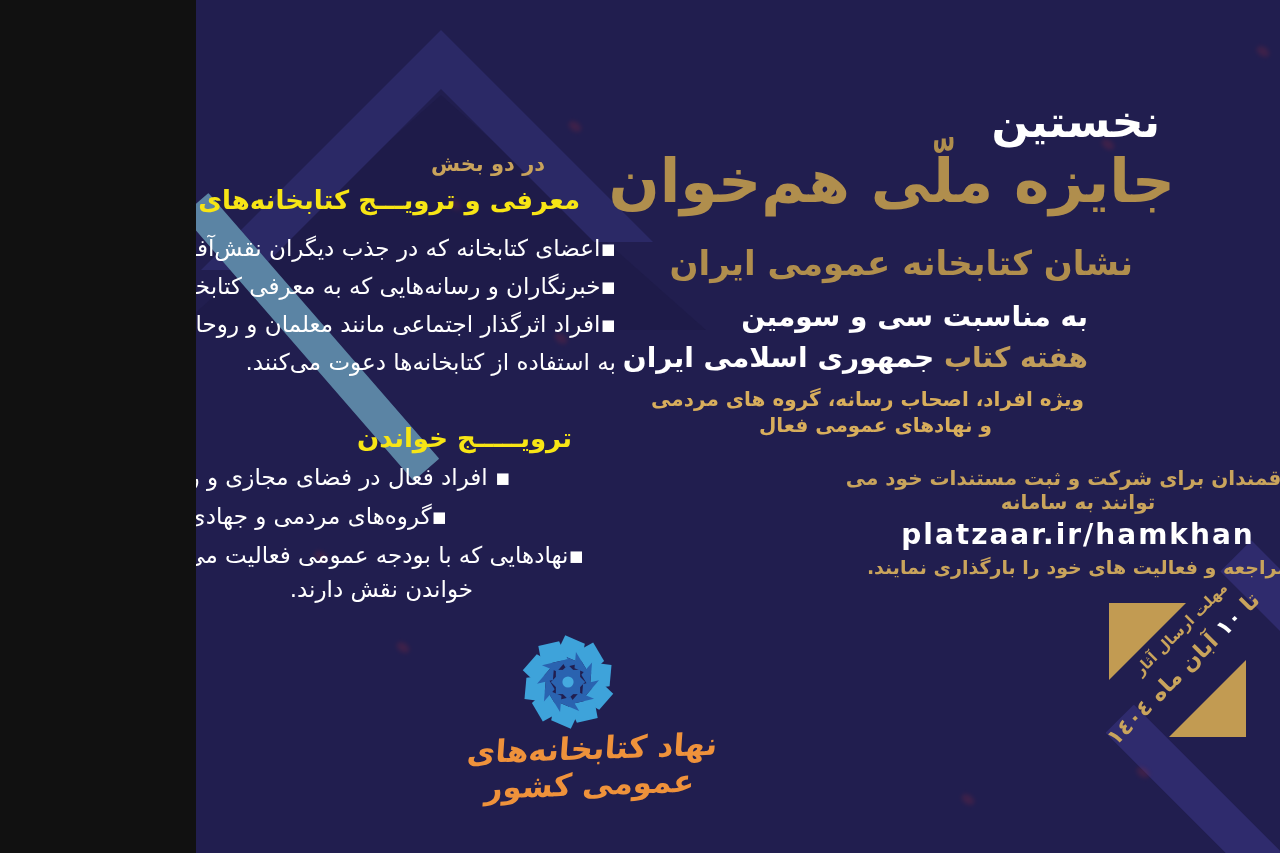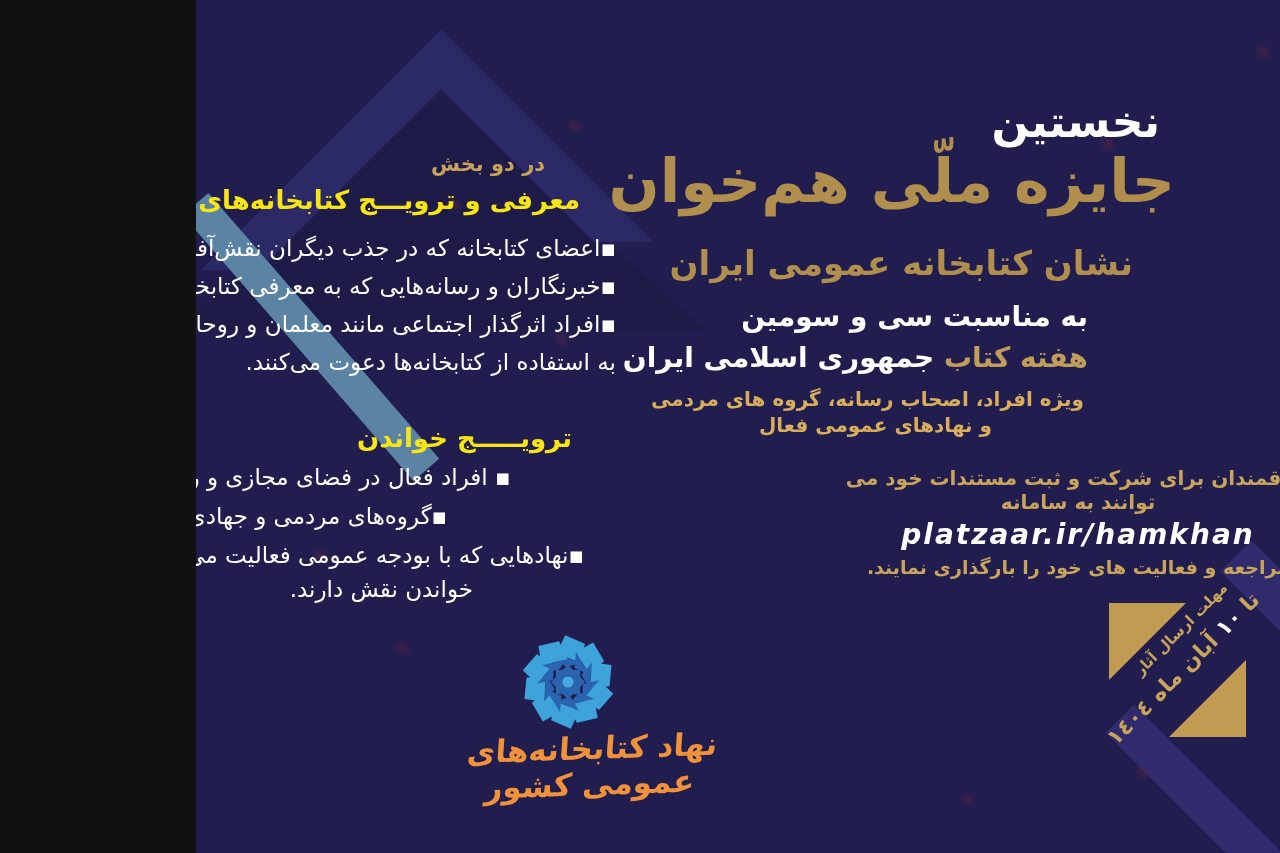--- a/index.html
+++ b/index.html
@@ -34,21 +34,21 @@
   
   .kicker-first{right:120px;top:96px;font-size:44px;font-weight:bold;color:#FFFFFF;}
   .award-title{right:105px;top:146px;font-size:60px;font-weight:bold;color:#B08E4D;letter-spacing:-1px;}
   .award-subtitle{right:147px;top:243px;font-size:34px;font-weight:bold;color:#B08E4D;}
   .occasion{right:192px;top:296px;text-align:right;font-size:28px;font-weight:bold;color:#FFFFFF;line-height:41px;}
   .occasion .gold{color:#C19D5A;}
   .audience-1{right:196px;top:387px;font-size:20px;font-weight:bold;color:#D8AE5C;}
   .audience-2{right:288px;top:413px;font-size:20px;font-weight:bold;color:#D8AE5C;}
   .cta{left:624px;top:466px;width:516px;text-align:center;}
   .cta-intro{font-size:20px;color:#C9A45C;font-weight:600;}
-  .cta-url{display:inline-block;direction:ltr;font-size:28px;font-weight:bold;color:#FFFFFF;letter-spacing:2px;margin-top:4px;font-style:italic;}
+  .cta-url{display:inline-block;direction:ltr;font-size:28px;font-weight:bold;color:#FFFFFF;letter-spacing:2px;margin-top:4px;}
   .cta-outro{font-size:19px;color:#C9A45C;font-weight:600;margin-top:5px;}
 
   
   .sec-kicker{right:735px;top:152px;font-size:21px;font-weight:bold;color:#C9A35B;}
   .sec-title-1{right:700px;top:185px;font-size:26px;font-weight:bold;color:#F7E515;margin-left:28px;}
   .sec-body-1{right:664px;top:229px;text-align:right;font-size:23px;color:#FFFFFF;line-height:38px;}
   .sec-title-2{right:708px;top:423px;font-size:26px;font-weight:bold;color:#F7E515;}
   .sec-body-2{right:696px;top:458px;text-align:center;font-size:23px;color:#FFFFFF;line-height:39px;}
   .sec-body-2-last{right:807px;top:576px;font-size:23px;color:#FFFFFF;}
   .sec-body-1 div,.sec-body-2 div{white-space:nowrap;}

